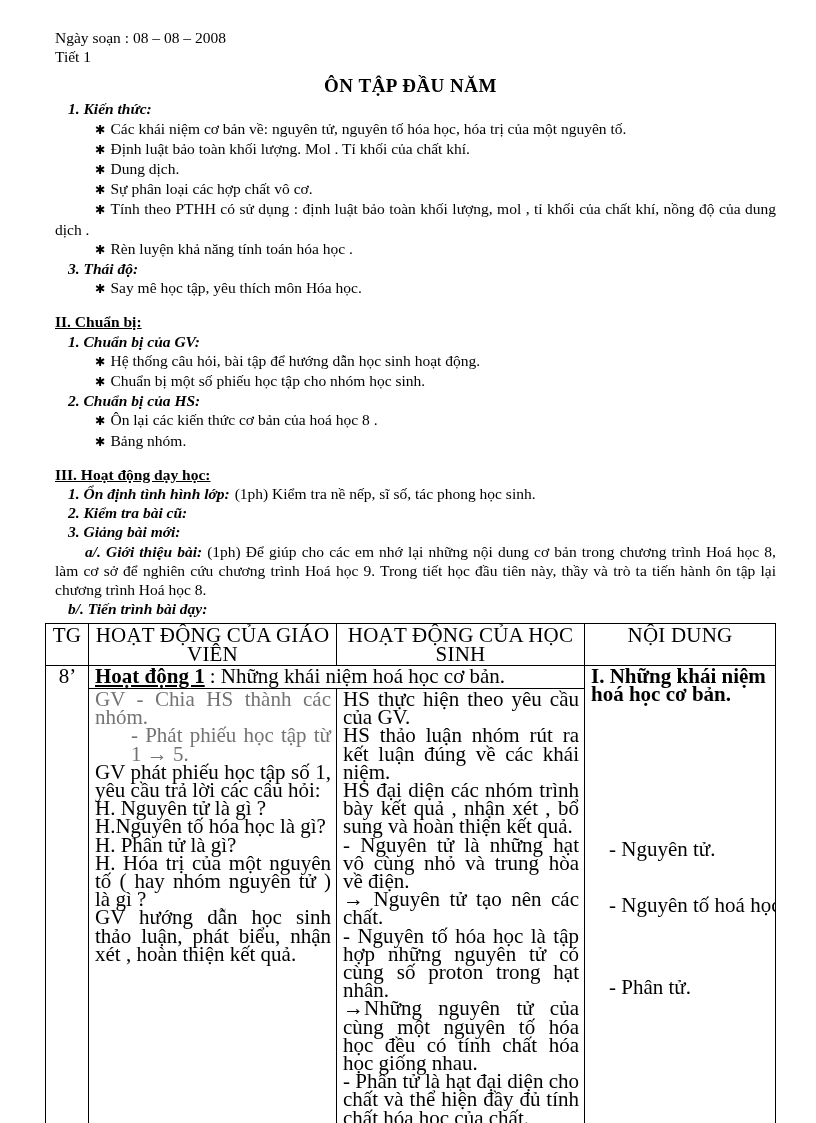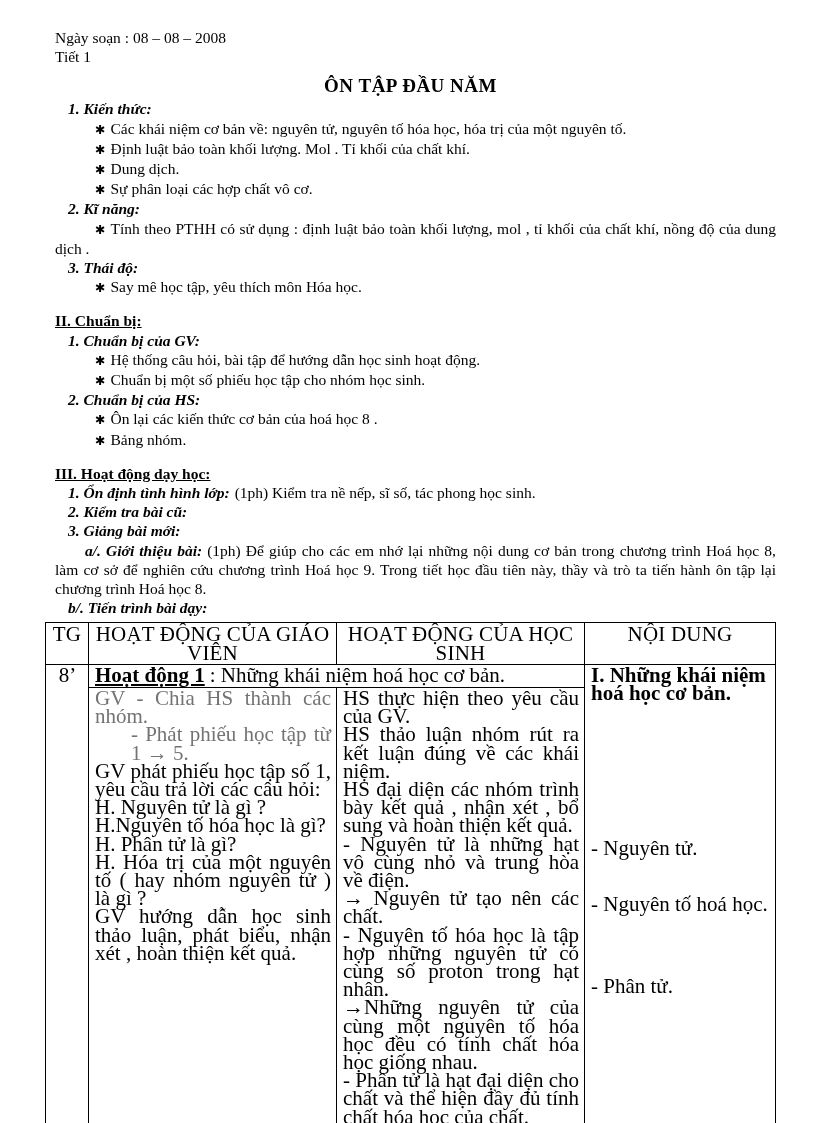--- a/index.html
+++ b/index.html
@@ -37,21 +37,21 @@
   td.tg-cell{text-align:center;padding:1px 1px;}
   td.activity-cell{height:20px;}
   td.gv-cell{height:386px;}
   td.hs-cell{padding-top:38px;}
   .gv-cell p,.hs-cell p{margin:0;text-align:justify;}
   .red-note{color:#737373;}
   .red-note.indent{padding-left:36px;}
   .mt-blank{margin-top:18px;}
   td.content-cell{position:relative;}
   .content-heading{font-weight:bold;}
-  .content-item{position:absolute;left:6px;white-space:nowrap;}
+  .content-item{position:absolute;left:24px;white-space:nowrap;}
   .ci-0{top:174px;}
   .ci-1{top:230px;}
   .ci-2{top:312px;}
 </style>
 </head>
 <body>
 
 <div class="page">
 
   <div class="doc-text">
@@ -62,22 +62,22 @@
   <div class="title">ÔN TẬP ĐẦU NĂM</div>
 
   <div class="doc-text">
 
     <div class="sub-label"><span class="bi">1. Kiến thức:</span></div>
     <div class="bullet-item"><span class="bullet">✱</span><span>Các khái niệm cơ bản về: nguyên tử, nguyên tố hóa học, hóa trị của một nguyên tố.</span></div>
     <div class="bullet-item"><span class="bullet">✱</span><span>Định luật bảo toàn khối lượng. Mol . Tỉ khối của chất khí.</span></div>
     <div class="bullet-item"><span class="bullet">✱</span><span>Dung dịch.</span></div>
     <div class="bullet-item"><span class="bullet">✱</span><span>Sự phân loại các hợp chất vô cơ.</span></div>
 
-    <div class="sub-label"><span class="bi">2. Kĩ năng:</span></div>
     <div class="bullet-item"><span class="bullet">✱</span><span>Tính theo PTHH có sử dụng : định luật bảo toàn khối lượng, mol , tỉ khối của chất khí, nồng độ của dung dịch .</span></div>
+    <div class="bullet-item"><span class="bullet">✱</span><span>Rèn luyện khả năng tính toán hóa học .</span></div>
 
     <div class="sub-label"><span class="bi">3. Thái độ:</span></div>
     <div class="bullet-item"><span class="bullet">✱</span><span>Say mê học tập, yêu thích môn Hóa học.</span></div>
   </div>
 
   <div class="doc-text">
     <div class="sec-line"><span class="h-ul">II. Chuẩn bị:</span></div>
 
     <div class="sub-label"><span class="bi">1.  Chuẩn bị của GV:</span></div>
     <div class="bullet-item"><span class="bullet">✱</span><span>Hệ thống câu hỏi, bài tập để hướng dẫn học sinh hoạt động.</span></div>

